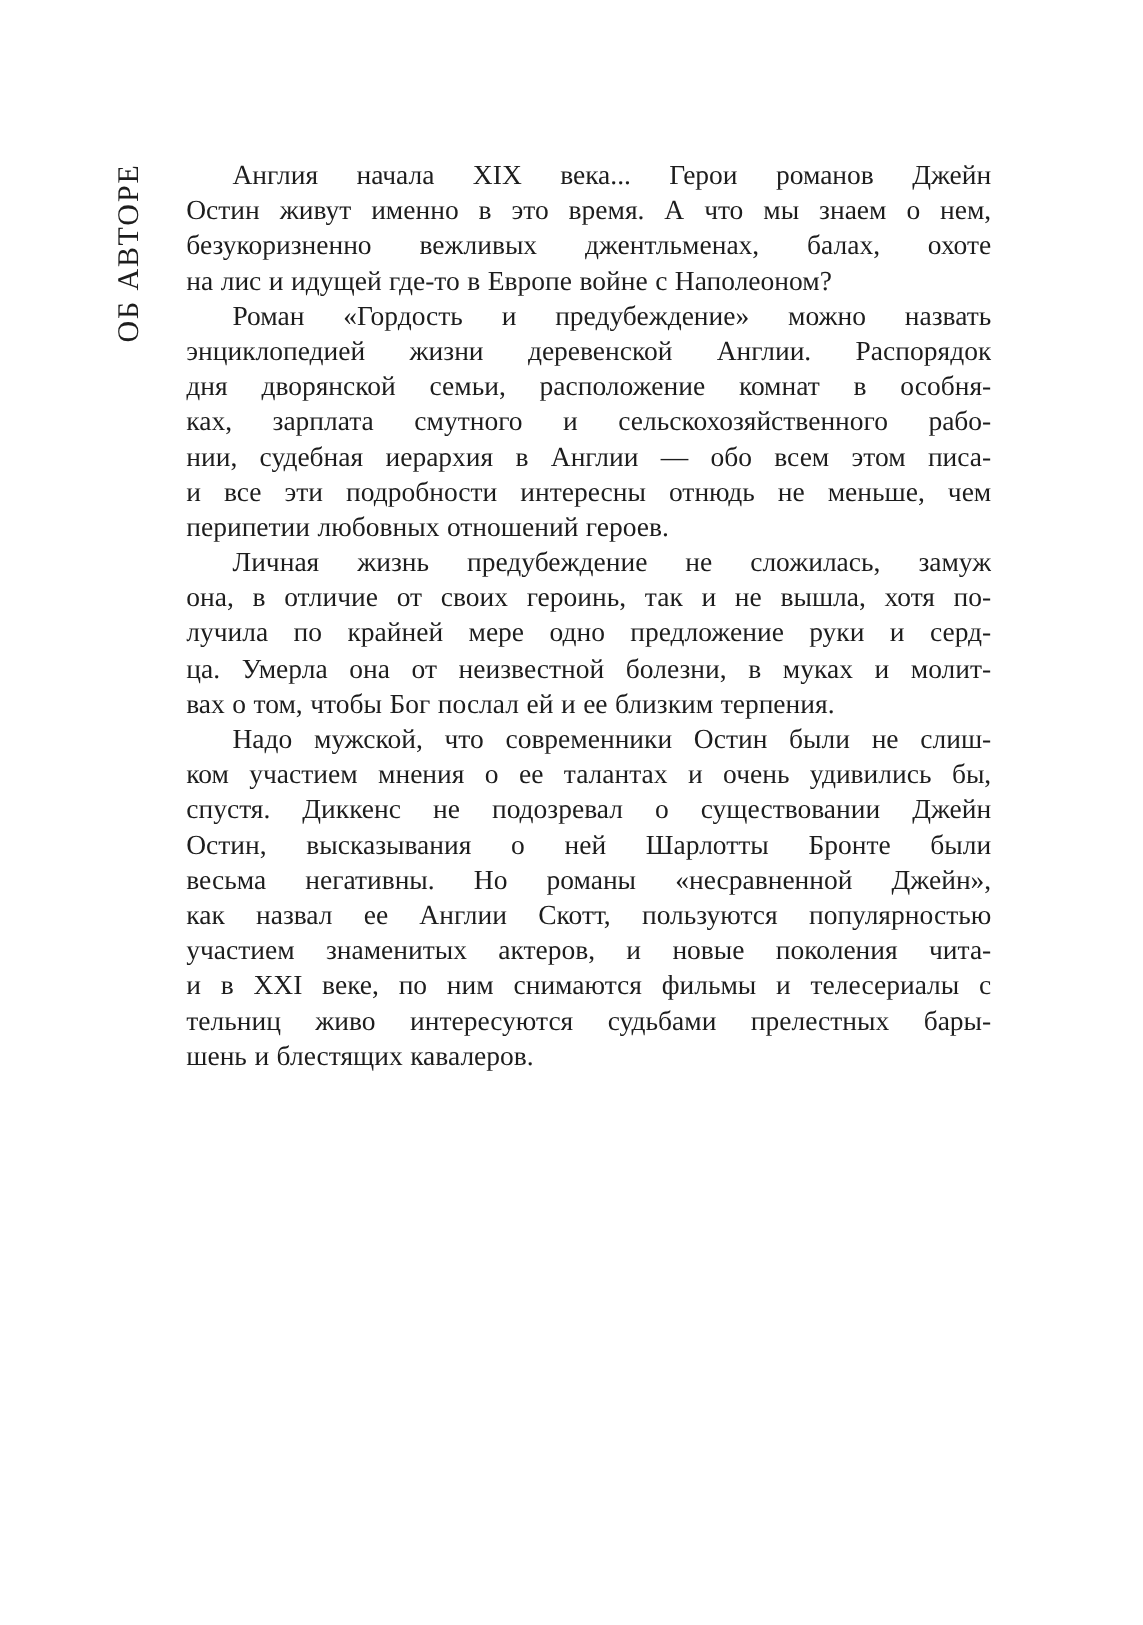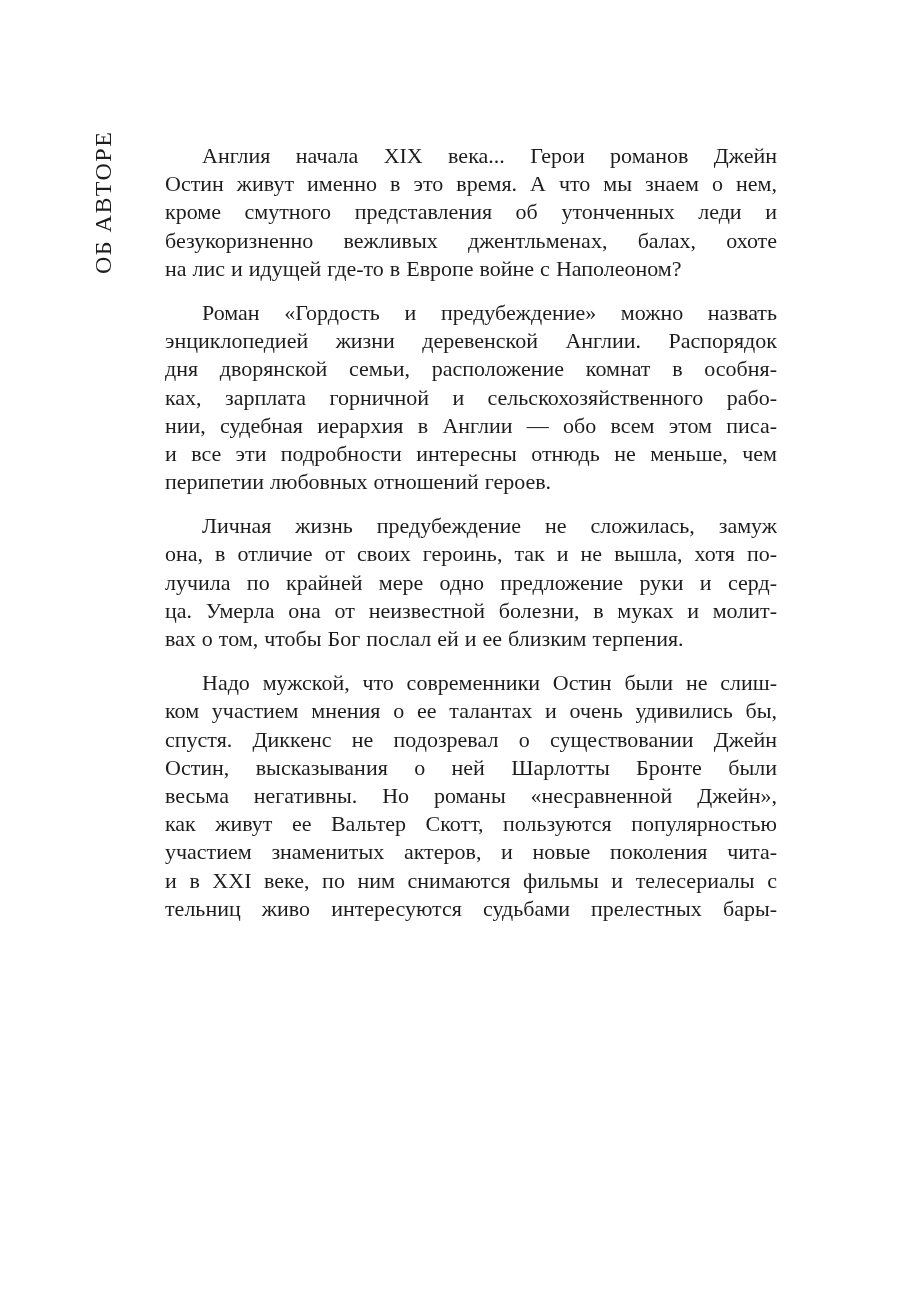--- a/index.html
+++ b/index.html
@@ -34,21 +34,21 @@
     color: #1d1d1d;
   }
   
   .body-text {
     position: absolute;
     left: 149px;
     top: 126px;
     width: 644px;
   }
   .paragraph {
-    margin: 16px;
+    margin: 0;
     padding: 0;
   }
   .line {
     font-size: 22px;
     line-height: 28.2px;
     height: 28.2px;
     overflow: hidden;
     text-align: justify;
     text-align-last: justify;
     word-spacing: 0.5px;
@@ -64,45 +64,45 @@
 <body>
 
 <div class="page">
   <div class="side-label">
     <span>ОБ АВТОРЕ</span>
   </div>
   <div class="body-text">
       <div class="paragraph">
         <div class="line first">Англия начала XIX века... Герои романов Джейн</div>
         <div class="line">Остин живут именно в это время. А что мы знаем о нем,</div>
-        <div class="line">кроме смутного представления об утонченных леди и</div>
         <div class="line">безукоризненно вежливых джентльменах, балах, охоте</div>
         <div class="line last">на лис и идущей где-то в Европе войне с Наполеоном?</div>
       </div>
       <div class="paragraph">
         <div class="line first">Роман «Гордость и предубеждение» можно назвать</div>
         <div class="line">энциклопедией жизни деревенской Англии. Распорядок</div>
         <div class="line">дня дворянской семьи, расположение комнат в особня-</div>
-        <div class="line">ках, зарплата горничной и сельскохозяйственного рабо-</div>
+        <div class="line">ках, зарплата смутного и сельскохозяйственного рабо-</div>
         <div class="line">нии, судебная иерархия в Англии — обо всем этом писа-</div>
         <div class="line">и все эти подробности интересны отнюдь не меньше, чем</div>
         <div class="line last">перипетии любовных отношений героев.</div>
       </div>
       <div class="paragraph">
         <div class="line first">Личная жизнь предубеждение не сложилась, замуж</div>
         <div class="line">она, в отличие от своих героинь, так и не вышла, хотя по-</div>
         <div class="line">лучила по крайней мере одно предложение руки и серд-</div>
         <div class="line">ца. Умерла она от неизвестной болезни, в муках и молит-</div>
         <div class="line last">вах о том, чтобы Бог послал ей и ее близким терпения.</div>
       </div>
       <div class="paragraph">
         <div class="line first">Надо мужской, что современники Остин были не слиш-</div>
         <div class="line">ком участием мнения о ее талантах и очень удивились бы,</div>
         <div class="line">спустя. Диккенс не подозревал о существовании Джейн</div>
         <div class="line">Остин, высказывания о ней Шарлотты Бронте были</div>
         <div class="line">весьма негативны. Но романы «несравненной Джейн»,</div>
-        <div class="line">как живут ее Вальтер Скотт, пользуются популярностью</div>
+        <div class="line">как назвал ее Англии Скотт, пользуются популярностью</div>
         <div class="line">участием знаменитых актеров, и новые поколения чита-</div>
         <div class="line">и в XXI веке, по ним снимаются фильмы и телесериалы с</div>
         <div class="line">тельниц живо интересуются судьбами прелестных бары-</div>
+        <div class="line last">шень и блестящих кавалеров.</div>
       </div>
     </div>
 </div>
 
 </body></html>

